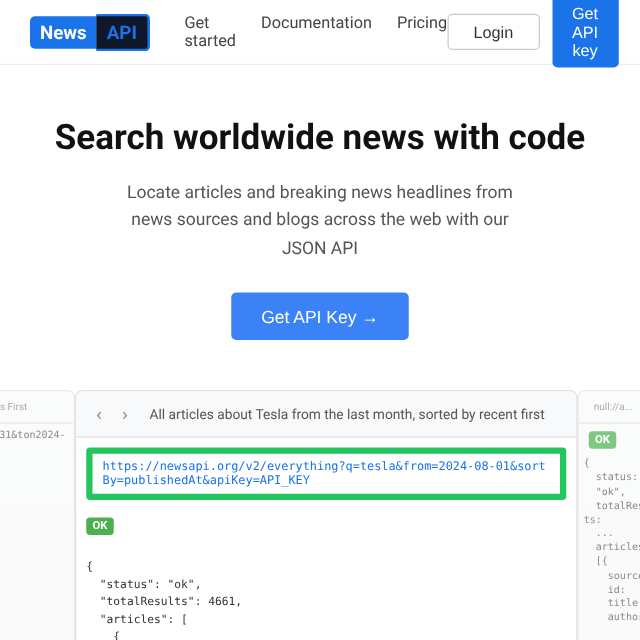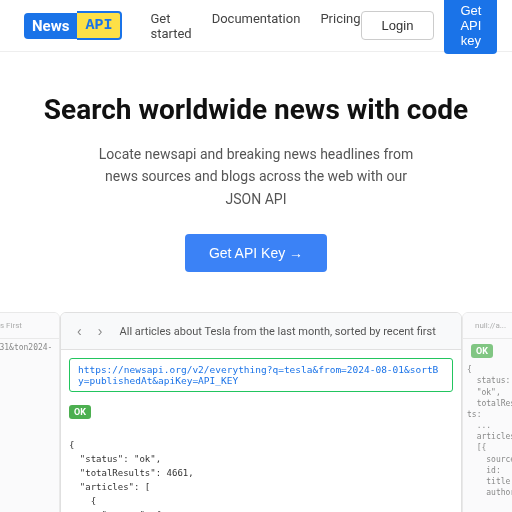--- a/index.html
+++ b/index.html
@@ -12,22 +12,22 @@
     }
     .navbar-left { display: flex; align-items: center; gap: 28px; }
     .logo-box {
       display: flex; align-items: center; gap: 0;
     }
     .logo-news {
       background: #1a73e8; color: #fff; font-weight: 700; font-size: 15px;
       padding: 4px 8px; border-radius: 4px 0 0 4px;
     }
     .logo-api {
-      background: #fde047; color: #1a73e8; font-weight: 700; font-size: 15px;
-      padding: 4px 8px; border: 2px solid #1a73e8; border-left: none; border-radius: 0 4px 4px 0; font-family: Liberation Mono, monospace;
+      background: #0f172a; color: #1a73e8; font-weight: 700; font-size: 15px;
+      padding: 4px 8px; border: 2px solid #1a73e8; border-left: none; border-radius: 0 4px 4px 0;
     }
     .nav-links { display: flex; gap: 20px; }
     .nav-link { font-size: 13px; color: #444; text-decoration: none; cursor: pointer; }
     .nav-link:data-interactable { cursor: pointer; }
     .navbar-right { display: flex; align-items: center; gap: 10px; }
     .btn-login {
       border: 1px solid #ccc; background: #fff; color: #333;
       padding: 6px 20px; border-radius: 4px; font-size: 13px; cursor: pointer;
     }
     .btn-get-api {
@@ -72,21 +72,21 @@
     .panel-header {
       background: #f8f9fa; border-bottom: 1px solid #e0e0e0;
       padding: 8px 12px; display: flex; align-items: center; justify-content: space-between;
     }
     .panel-nav-arrows { display: flex; gap: 8px; align-items: center; }
     .arrow-btn {
       background: none; border: none; cursor: pointer; color: #888; font-size: 14px; padding: 2px 4px;
     }
     .panel-title { font-size: 11px; color: #555; text-align: center; flex: 1; }
     .panel-url-bar {
-      background: #fff; border: 1px solid #22c55e; border-radius: 3px;
+      background: #fff; border: 5px solid #22c55e; border-radius: 3px;
       padding: 5px 8px; font-size: 9.5px; color: #1a73e8;
       margin: 8px; word-break: break-all; font-family: monospace;
     }
     .tag-ok {
       display: inline-block; background: #4caf50; color: #fff;
       font-size: 9px; font-weight: 700; padding: 2px 5px; border-radius: 3px; margin: 4px 8px 2px;
     }
     .code-block {
       font-family: monospace; font-size: 9px; color: #333; padding: 4px 8px 8px;
       line-height: 1.55; white-space: pre-wrap; word-break: break-all;
@@ -115,21 +115,21 @@
     </div>
   </div>
   <div class="navbar-right" data-interactable="false">
     <button class="btn-login" data-interactable="true">Login</button>
     <button class="btn-get-api" data-interactable="true">Get API key</button>
   </div>
 </nav>
 
 <section class="hero" data-interactable="false">
   <h1 data-interactable="false">Search worldwide news with code</h1>
-  <p data-interactable="false">Locate newsapi and breaking news headlines from news sources and blogs across the web with our JSON API</p>
+  <p data-interactable="false">Locate articles and breaking news headlines from news sources and blogs across the web with our JSON API</p>
   <button class="btn-hero" data-interactable="true">Get API Key →</button>
 </section>
 
 <div class="panels-section" data-interactable="false">
 
   <div class="panel-ghost-left" data-interactable="false">
     <div class="panel-header" data-interactable="false">
       <div style="font-size:8px;color:#888;overflow:hidden;white-space:nowrap;" data-interactable="false">ers First</div>
     </div>
     <div style="font-size:8px;font-family:monospace;padding:4px;color:#555;word-break:break-all;" data-interactable="false">

